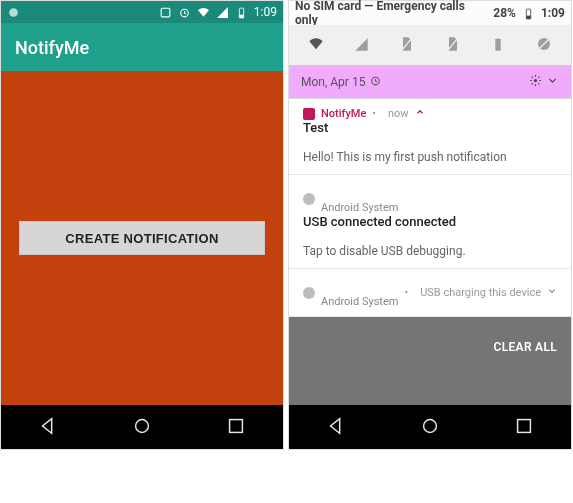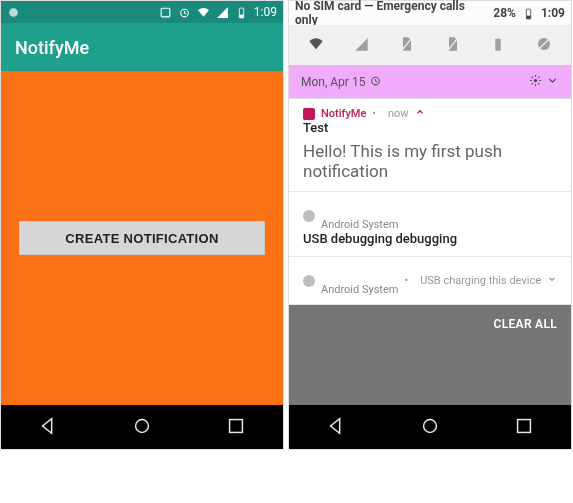--- a/index.html
+++ b/index.html
@@ -39,21 +39,21 @@
     background: #1ea08c;
     color: #fff;
     display: flex;
     align-items: center;
     padding: 0 14px;
     font-size: 18px;
     font-weight: 500;
   }
   .left-content {
     flex: 1;
-    background: #f97316;
+    background: #c2410c;
     display: flex;
     flex-direction: column;
     justify-content: center;
     padding: 0 18px;
   }
   .create-btn {
     background: #d6d6d6;
     border: 1px solid #c8c8c8;
     height: 34px;
     font-size: 13px;
@@ -118,38 +118,38 @@
     gap: 6px;
     font-size: 11px;
   }
   .notif-header .app-name.pink { color: #c2185b; font-weight: 500; }
   .notif-header .app-name.grey { color: #888; margin-top: 18px; }
   .notif-header .sep { color: #999; }
   .notif-header .when { color: #999; padding-left: 6px; }
   .notif-header .chev { color: #c2185b; }
   .notif-header .chev.grey { color: #999; }
   .notif-title { font-size: 13px; color: #222; font-weight: 500; }
-  .notif-body { font-size: 17px; color: #666; margin-top: 6px; }
+  .notif-body { font-size: 12px; color: #666; margin-top: 15px; }
   .notif-app-icon {
     width: 12px; height: 12px; display: inline-flex; align-items:center; justify-content:center;
   }
   .circle-grey {
     width: 12px; height: 12px; border-radius: 50%; background: #bdbdbd; display: inline-block;
   }
   .square-pink {
     width: 12px; height: 12px; background: #c2185b; display:inline-block; border-radius:2px;
   }
   .grey-area {
     flex: 1;
     background: #757575;
     position: relative;
   }
   .clear-all {
     position: absolute;
-    top: 12px;
+    top: 23px;
     right: 14px;
     color: #fff;
     font-size: 12px;
     font-weight: 600;
     letter-spacing: 0.3px;
     cursor: pointer;
   }
   .svg-ic { width: 16px; height:16px; fill: currentColor; }
   .svg-ic-sm { width: 13px; height:13px; fill: currentColor; }
   .svg-ic-nav { width: 22px; height:22px; fill: none; stroke: #fff; stroke-width:1.6; }
@@ -310,21 +310,22 @@
     <div class="notif-body">Hello! This is my first push notification</div>
   </div>
 
   <div class="notif">
     <div class="notif-header">
       <span class="notif-app-icon">
           <span class="circle-grey"></span>
         </span>
       <span class="app-name grey">Android System</span>
     </div>
-    <div class="notif-title">USB debugging debugging</div>
+    <div class="notif-title">USB connected connected</div>
+    <div class="notif-body">Tap to disable USB debugging.</div>
   </div>
 
   <div class="notif" style="padding:8px 14px;">
     <div class="notif-header">
       <span class="notif-app-icon">
           <span class="circle-grey"></span>
         </span>
       <span class="app-name grey">Android System</span>
       <span class="sep">•</span>
       <span class="when">USB charging this device</span>

